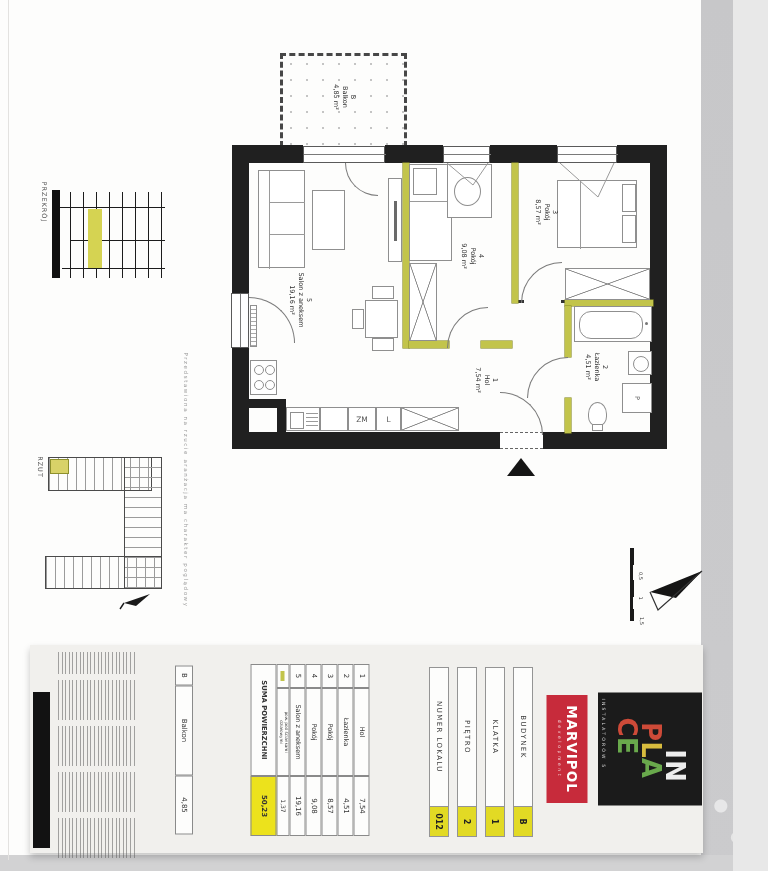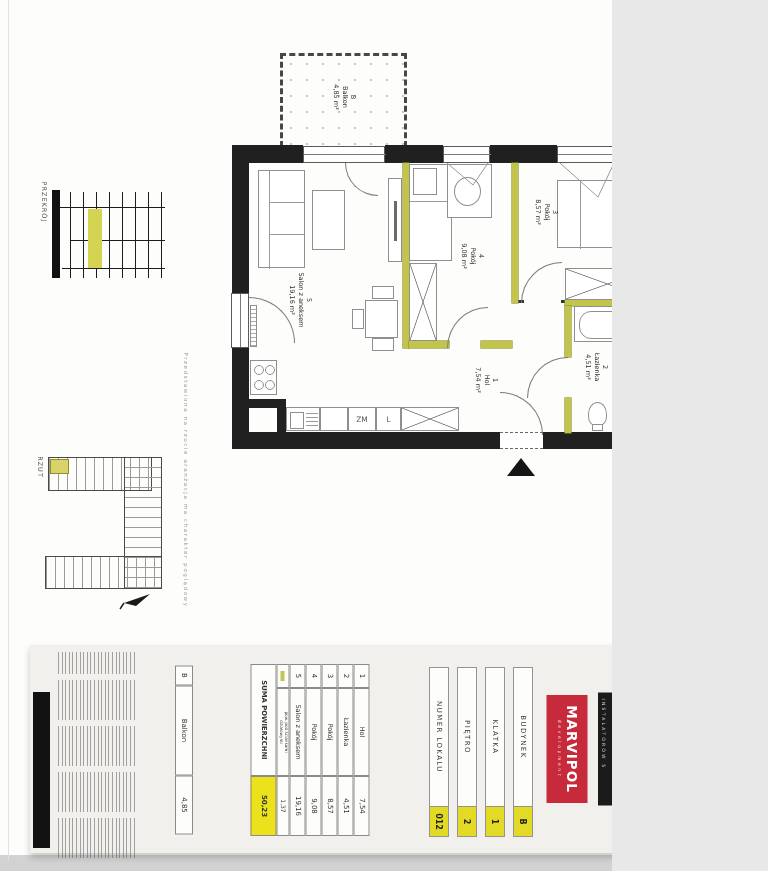--- a/index.html
+++ b/index.html
@@ -1,16 +1,16 @@
 <!DOCTYPE html>
 <html><head>
 <meta charset="utf-8">
 <style>
   html,body{margin:0;padding:0;background:#e8e8e8;}
-  .canvas{position:relative;width:612px;height:871px;background:#fdfdfc;overflow:hidden;
+  .canvas{position:relative;width:733px;height:871px;background:#fdfdfc;overflow:hidden;
           font-family:"DejaVu Sans",sans-serif;}
   .a{position:absolute;}
   
   .wall{position:absolute;background:#202020;}
   .yw{position:absolute;background:#c2c44b;box-shadow:0 0 0 .6px #8e902c;}
   .win{position:absolute;background:#fff;border:1px solid #5a5a5a;box-sizing:border-box;}
   .winline{position:absolute;background:#7a7a7a;}
   
   .arc{position:absolute;box-sizing:border-box;}
   .arc-bl{border-left:1px solid #7a7a7a;border-bottom:1px solid #7a7a7a;border-bottom-left-radius:100% 100%;}

